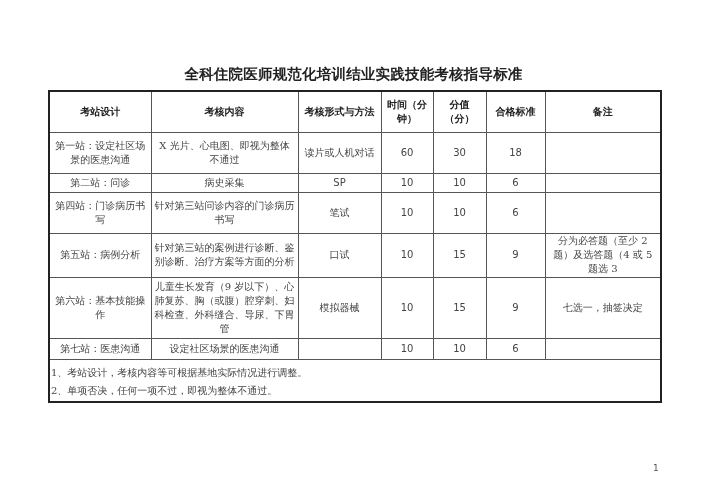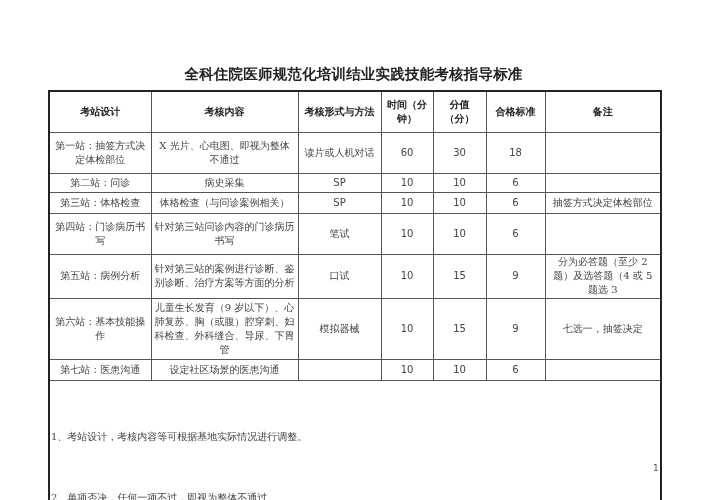--- a/index.html
+++ b/index.html
@@ -25,21 +25,21 @@
     font-family: "DejaVu Sans", "Liberation Sans", sans-serif;
     font-weight: bold; color: #222; font-size: 10px;
   }
   table.main td.num {
     font-family: "DejaVu Sans", "Liberation Sans", sans-serif; color: #444;
   }
   table.main td.left { text-align: center; }
   table.main td.notes {
     text-align: left; vertical-align: top; padding: 4px 0 0 1px; line-height: 18px; font-size: 10px;
   }
-  .note-line { display: block; margin-top: 43px; }
+  .note-line { display: block; }
   .page-num {
     position: absolute; left: 653px; top: 463px; font-size: 9px; color: #555;
     font-family: "DejaVu Sans", "Liberation Sans", sans-serif;
   }
 </style>
 </head>
 <body>
 
 <div class="title">全科住院医师规范化培训结业实践技能考核指导标准</div>
 
@@ -57,45 +57,36 @@
       <tr style="height:41px">
     <td class="hd">考站设计</td>
     <td class="hd">考核内容</td>
     <td class="hd">考核形式与方法</td>
     <td class="hd">时间（分钟）</td>
     <td class="hd">分值（分）</td>
     <td class="hd">合格标准</td>
     <td class="hd">备注</td>
   </tr>
   <tr style="height:41px">
-    <td>第一站：抽签方式决定体检部位</td>
+    <td>第一站：设定社区场景的医患沟通</td>
     <td>X 光片、心电图、即视为整体不通过</td>
     <td>读片或人机对话</td>
     <td class="num">60</td>
     <td class="num">30</td>
     <td class="num">18</td>
     <td></td>
   </tr>
   <tr style="height:19px">
     <td>第二站：问诊</td>
     <td>病史采集</td>
     <td class="num">SP</td>
     <td class="num">10</td>
     <td class="num">10</td>
     <td class="num">6</td>
     <td></td>
-  </tr>
-  <tr style="height:21px">
-    <td>第三站：体格检查</td>
-    <td>体格检查（与问诊案例相关）</td>
-    <td class="num">SP</td>
-    <td class="num">10</td>
-    <td class="num">10</td>
-    <td class="num">6</td>
-    <td>抽签方式决定体检部位</td>
   </tr>
   <tr style="height:41px">
     <td>第四站：门诊病历书写</td>
     <td>针对第三站问诊内容的门诊病历书写</td>
     <td>笔试</td>
     <td class="num">10</td>
     <td class="num">10</td>
     <td class="num">6</td>
     <td></td>
   </tr>

